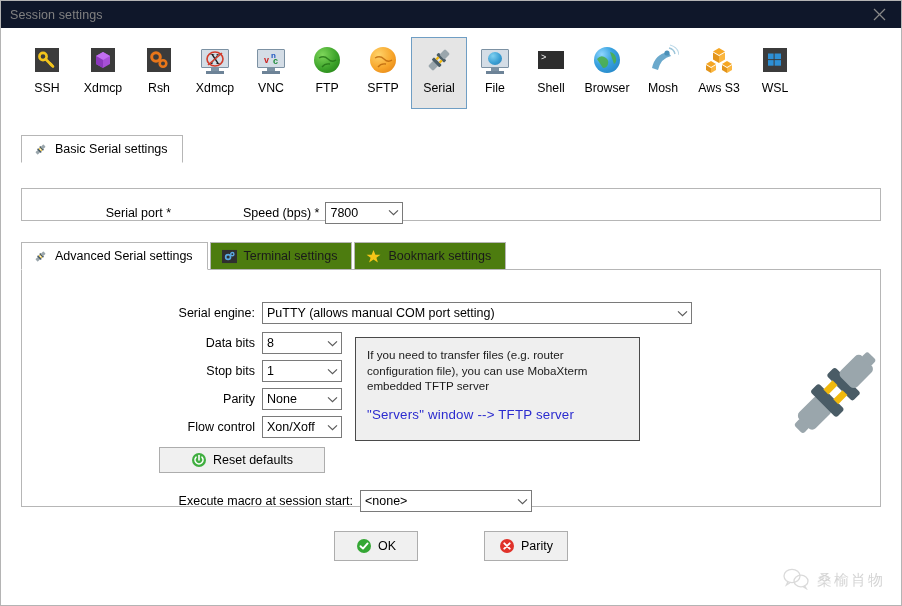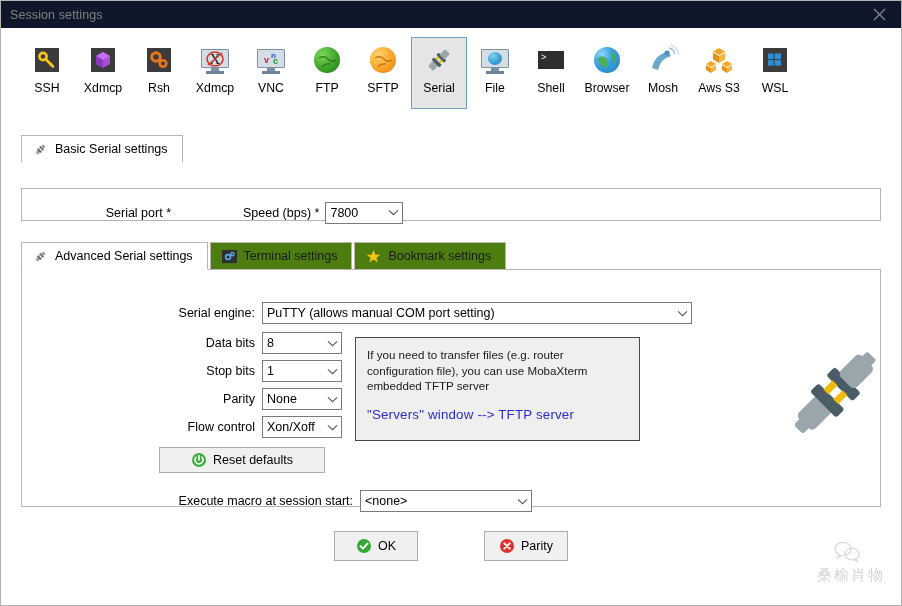--- a/index.html
+++ b/index.html
@@ -199,25 +199,24 @@
     font-size: 13.3px;
     display: block;
     margin-top: 13px;
     letter-spacing: .2px;
   }
 
   
   .watermark {
     position: absolute;
     right: 16px;
-    bottom: 20px;
+    bottom: 12px;
     display: flex;
     align-items: center;
     opacity: .42;
-    flex-direction: column;
   }
   .watermark .wtxt {
     font-size: 15px;
     color: #9a9a9a;
     margin-left: 7px;
     letter-spacing: 2px;
     font-family: "DejaVu Sans", sans-serif;
   }
 </style>
 </head>

